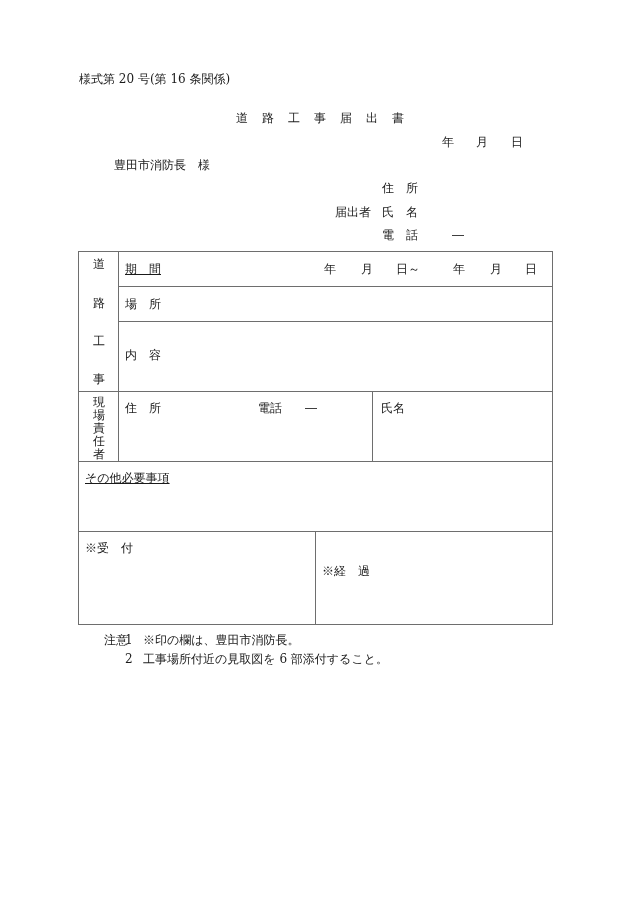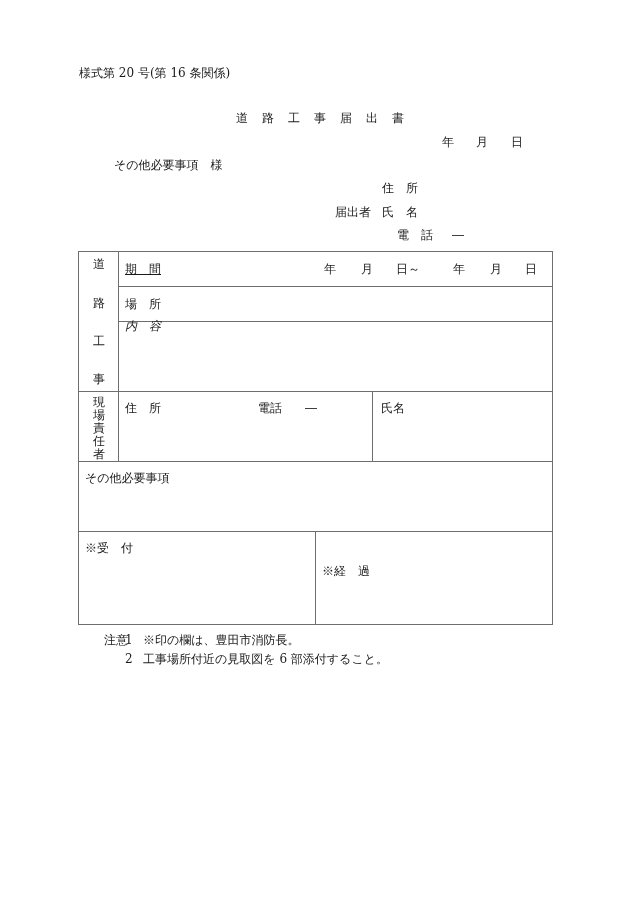--- a/index.html
+++ b/index.html
@@ -17,36 +17,36 @@
       overflow: hidden;
     }
     .abs { position: absolute; white-space: nowrap; line-height: 14px; }
     .line { position: absolute; background: #6e6e6e; }
     .h { height: 1px; }
     .v { width: 1px; }
   </style>
 </head>
 <body>
 
-<div class="abs" style="left:79px; top:66px;">様式第 20 号(第 16 条関係)</div>
+<div class="abs" style="left:79px; top:72px;">様式第 20 号(第 16 条関係)</div>
 <div class="abs" style="left:236px; top:111px; letter-spacing:1px;">道　路　工　事　届　出　書</div>
 
 <div>
   <span class="abs" style="left:442px; top:135px;">年</span>
   <span class="abs" style="left:476px; top:135px;">月</span>
   <span class="abs" style="left:511px; top:135px;">日</span>
 </div>
 
-<div class="abs" style="left:114px; top:158px;">その他必要事項　様</div>
+<div class="abs" style="left:114px; top:158px;">豊田市消防長　様</div>
 
 <div>
   <span class="abs" style="left:382px; top:181px;">住　所</span>
   <span class="abs" style="left:335px; top:205px;">届出者</span>
   <span class="abs" style="left:382px; top:205px;">氏　名</span>
-  <span class="abs" style="left:382px; top:228px;margin-left:15px;">電　話</span>
+  <span class="abs" style="left:382px; top:228px;">電　話</span>
   <span class="abs" style="left:452px; top:228px;">―</span>
 </div>
 
 <div>
 
   <div class="line h" style="left:78px; top:251px; width:475px;"></div>
   <div class="line h" style="left:78px; top:624px; width:475px;"></div>
   <div class="line v" style="left:78px; top:251px; height:374px;"></div>
   <div class="line v" style="left:552px; top:251px; height:374px;"></div>
 
@@ -81,41 +81,41 @@
   <span class="abs" style="left:490px; top:262px;">月</span>
   <span class="abs" style="left:525px; top:262px;">日</span>
 </div>
 
 <div>
   <span class="abs" style="left:125px; top:297px;">場　所</span>
   <div style="position:absolute; left:160px; top:287px; width:392px; height:34px;"></div>
 </div>
 
 <div>
-  <span class="abs" style="left:125px; top:319px;font-style:italic;">内　容</span>
+  <span class="abs" style="left:125px; top:348px;">内　容</span>
   <div style="position:absolute; left:119px; top:350px; width:433px; height:41px;"></div>
 </div>
 
 <div>
   <span class="abs" style="left:93px; top:396px; line-height:12px;">現</span>
   <span class="abs" style="left:93px; top:409px; line-height:12px;">場</span>
   <span class="abs" style="left:93px; top:422px; line-height:12px;">責</span>
   <span class="abs" style="left:93px; top:435px; line-height:12px;">任</span>
   <span class="abs" style="left:93px; top:448px; line-height:12px;">者</span>
 
   <span class="abs" style="left:125px; top:401px;">住　所</span>
   <div style="position:absolute; left:119px; top:416px; width:253px; height:45px;"></div>
   <span class="abs" style="left:258px; top:401px;">電話</span>
   <span class="abs" style="left:305px; top:401px;">―</span>
   <span class="abs" style="left:381px; top:401px;">氏名</span>
   <div style="position:absolute; left:373px; top:416px; width:179px; height:45px;"></div>
 </div>
 
 <div>
-  <span class="abs" style="left:85px; top:471px;">その他必要事項</span>
+  <span class="abs" style="left:85px; top:471px;text-decoration:underline;">その他必要事項</span>
   <div style="position:absolute; left:79px; top:487px; width:473px; height:44px;"></div>
 </div>
 
 <div>
   <span class="abs" style="left:85px; top:541px;">※受　付</span>
   <div style="position:absolute; left:79px; top:558px; width:236px; height:66px;"></div>
   <span class="abs" style="left:322px; top:564px;">※経　過</span>
   <div style="position:absolute; left:316px; top:558px; width:236px; height:66px;"></div>
 </div>
 

